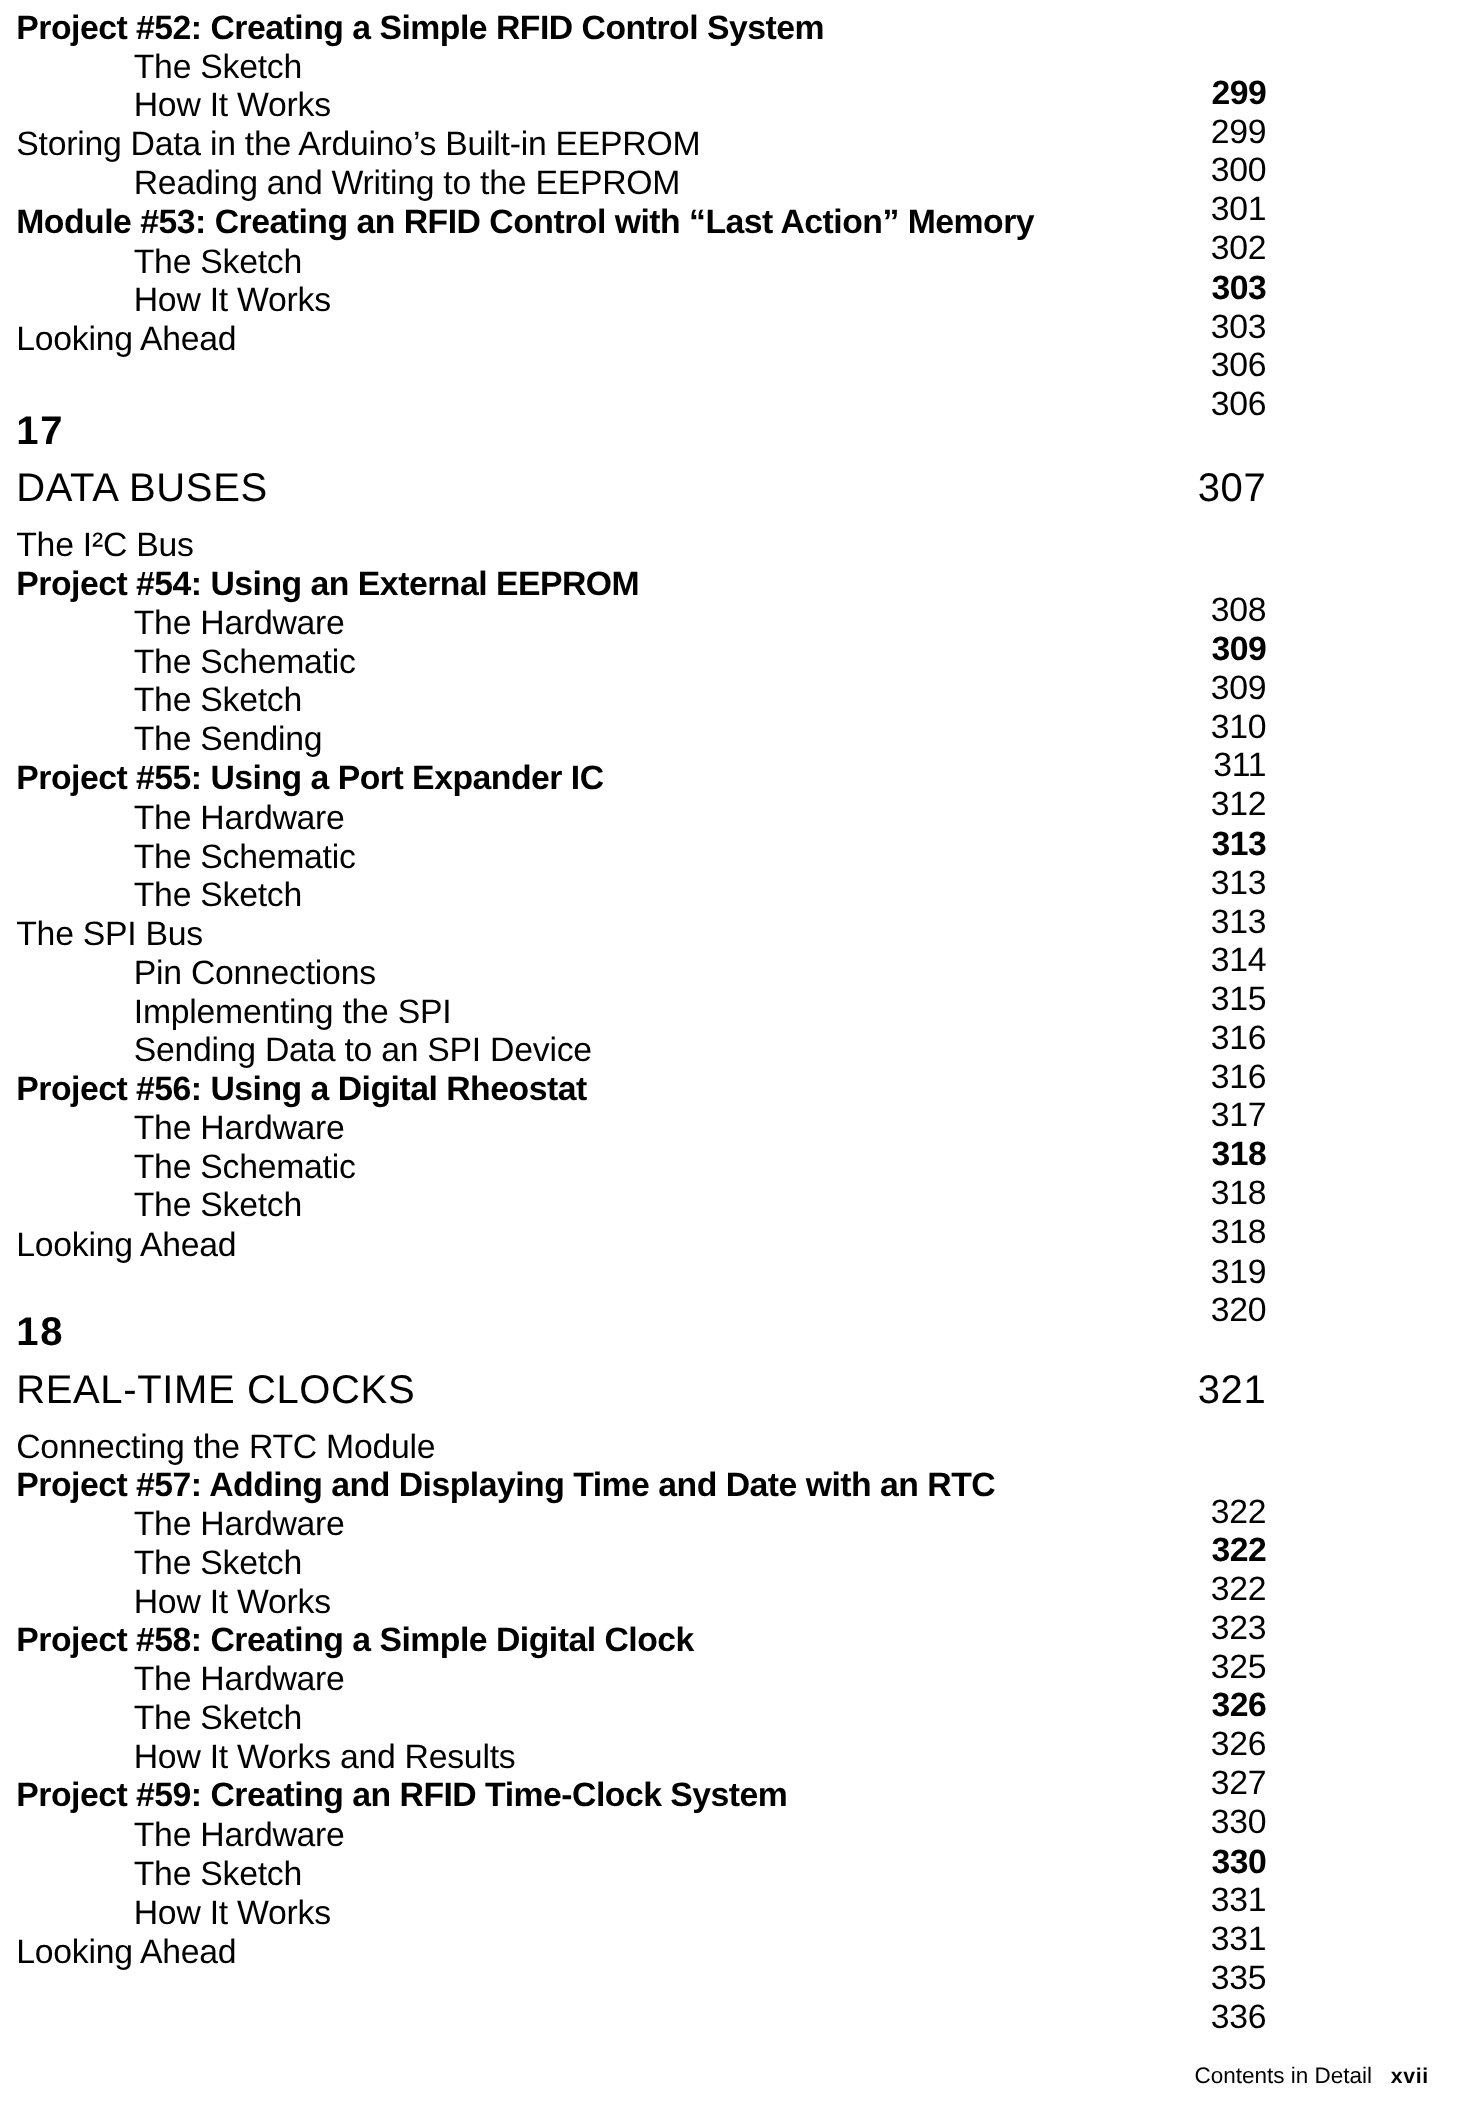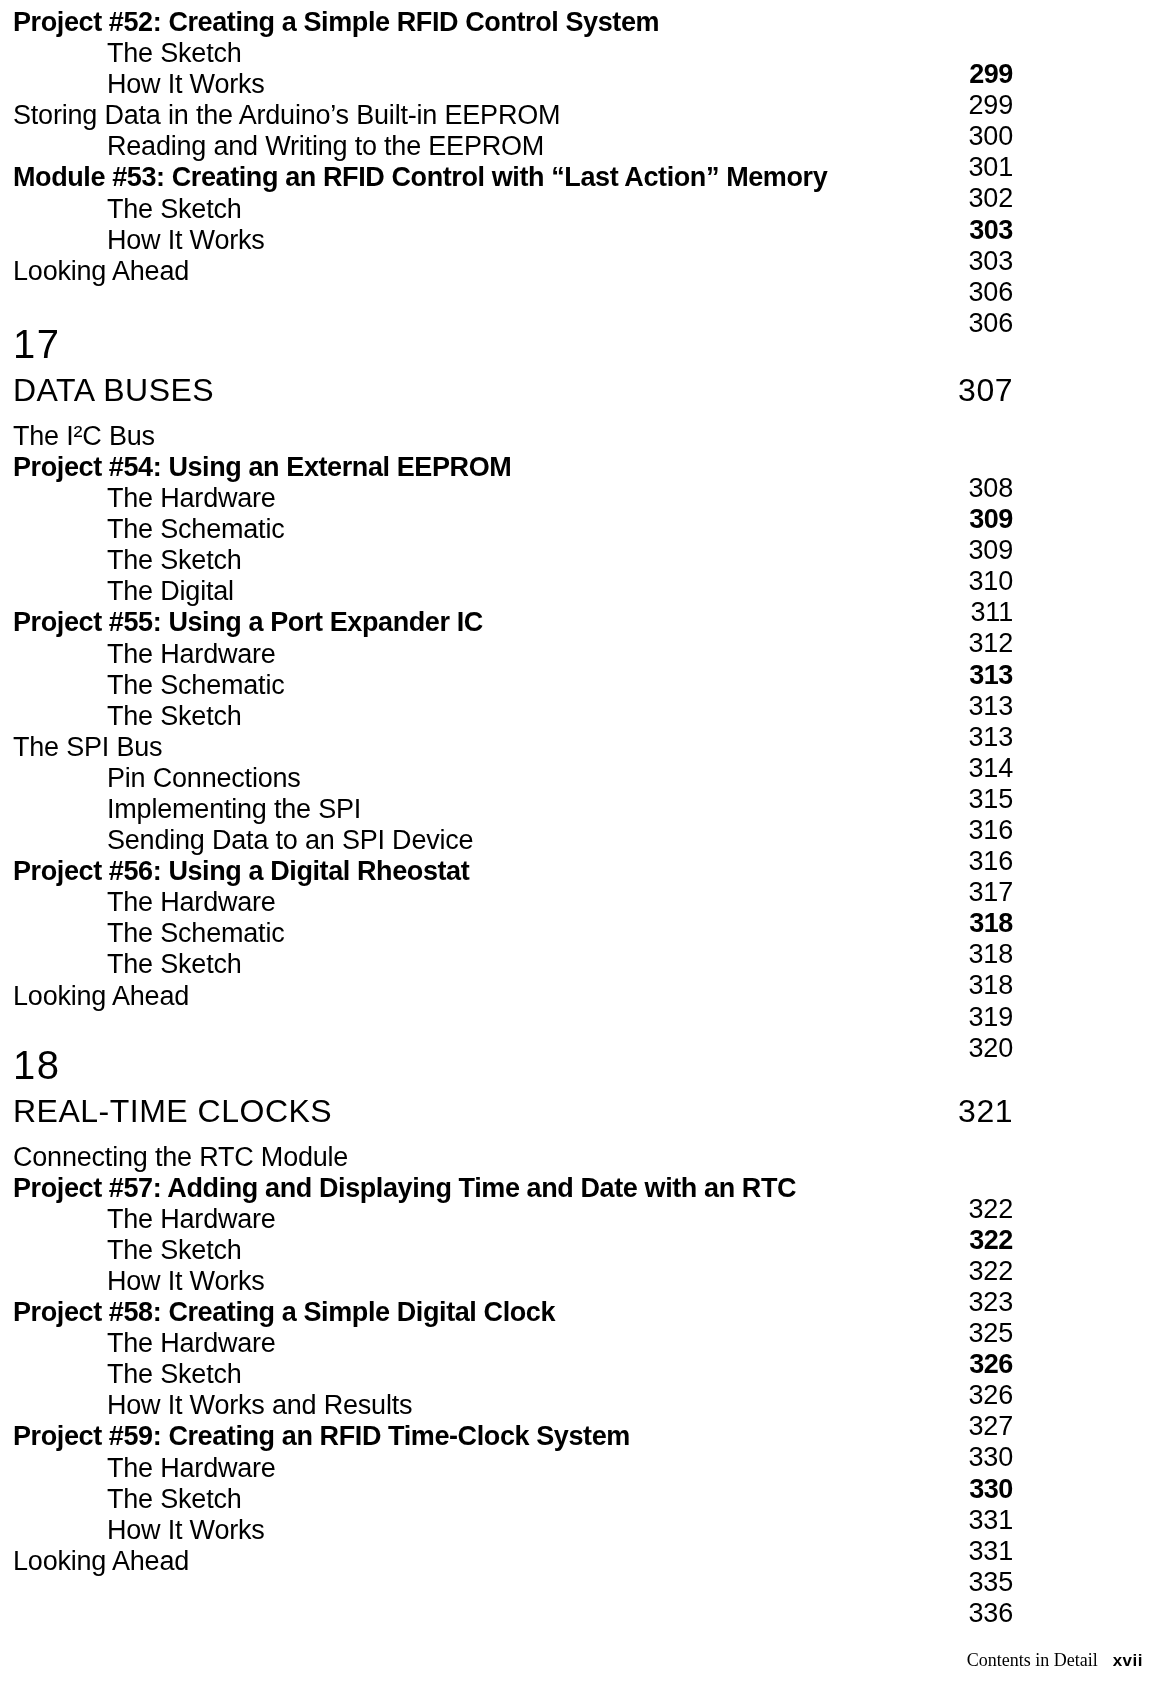--- a/index.html
+++ b/index.html
@@ -25,28 +25,28 @@
   }
   .row.bold .leader{
     margin:21px 2px 0 7px;
     background:radial-gradient(circle, #000 2.6px, transparent 2.9px) repeat-x;
     background-size:13px 5px;
   }
   .page{white-space:pre;text-align:right;}
   
   .chapter{margin-top:40px;}
   .chapter.ch18{margin-top:36px;}
-  .ch-num{font-size:40px;font-weight:normal;line-height:34px;letter-spacing:1.5px;}
+  .ch-num{font-size:32px;font-weight:bold;line-height:34px;letter-spacing:1.5px;}
   .ch-row{display:flex;justify-content:space-between;align-items:baseline;
           font-size:32px;font-weight:normal;line-height:34px;}
   .ch-title{letter-spacing:0.5px;}
   .ch-page{letter-spacing:0.5px;margin-top:12px;}
   
   .footer{position:absolute;right:26px;top:1650px;display:flex;align-items:baseline;gap:15px;}
-  .footer-label{font-size:18px;letter-spacing:0;font-family:Liberation Serif, serif;}
+  .footer-label{font-size:18px;letter-spacing:0;}
   .footer-page{font-size:17px;font-weight:bold;letter-spacing:0.5px;}
 </style>
 </head>
 <body>
 
 <div class="toc">
     <div class="entries">
       <div class="row bold">
         <span class="title">Project #52: Creating a Simple RFID Control System</span>
         <span class="leader"></span>
@@ -120,21 +120,21 @@
         <span class="title">The Schematic</span>
         <span class="leader"></span>
         <span class="page">310</span>
       </div>
       <div class="row lvl1">
         <span class="title">The Sketch</span>
         <span class="leader"></span>
         <span class="page">311</span>
       </div>
       <div class="row lvl1">
-        <span class="title">The Digital</span>
+        <span class="title">The Sending</span>
         <span class="leader"></span>
         <span class="page">312</span>
       </div>
       <div class="row bold">
         <span class="title">Project #55: Using a Port Expander IC</span>
         <span class="leader"></span>
         <span class="page">313</span>
       </div>
       <div class="row lvl1">
         <span class="title">The Hardware</span>

